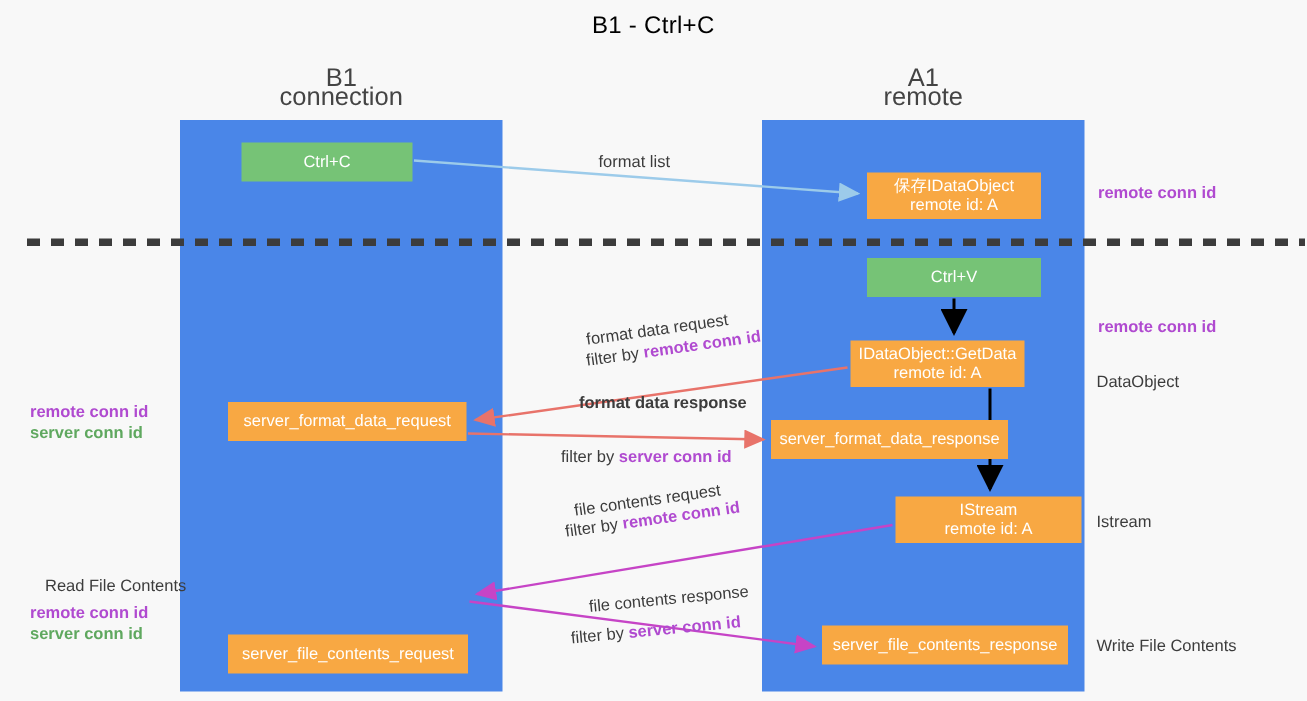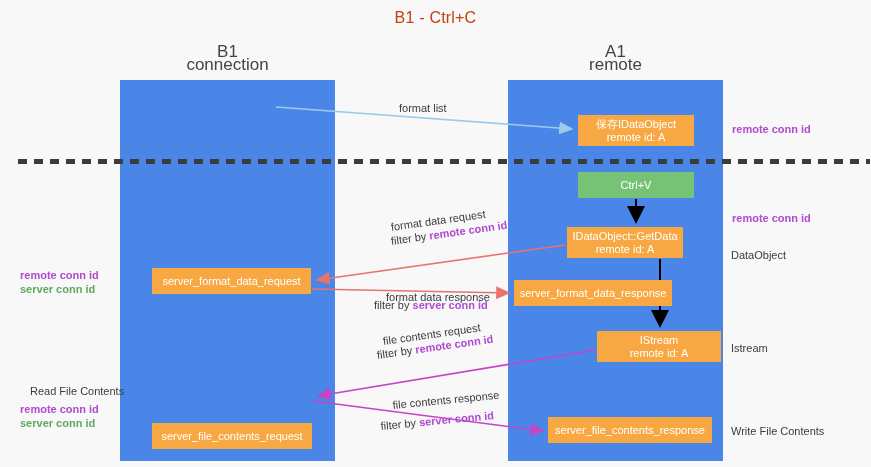--- a/index.html
+++ b/index.html
@@ -13,21 +13,21 @@
   #stage{position:absolute;left:0;top:0;width:871px;height:467px;}
 
   
   .lane{position:absolute;background:#4a86e8;}
   #lane-b1{left:120px;top:80px;width:215px;height:381px;}
   #lane-a1{left:508px;top:80px;width:215px;height:381px;}
 
   
   .title{
     position:absolute;left:0;right:0;text-align:center;
-    color:#c2410c;font-size:16px;line-height:20px;
+    color:#000000;font-size:16px;line-height:20px;
     letter-spacing:.2px;
   }
   #title-line1{top:8px;}
   #title-line2{top:27px;}
 
   .lane-head{
     position:absolute;text-align:center;color:#444;
     font-size:17px;line-height:13px;width:215px;
   }
   #head-b1{left:120px;top:45px;}
@@ -82,21 +82,21 @@
     position:absolute;font-size:11px;line-height:14px;
     color:#3c3c3c;white-space:nowrap;
   }
   .elabel .hl{color:#b04ad0;font-weight:bold;}
   .rot-n5{transform:rotate(-5.5deg);transform-origin:left top;}
   .rot-n8{transform:rotate(-8deg);transform-origin:left top;}
 
   #el-formatlist{left:399px;top:101px;}
   #el-fdreq1{left:390px;top:220px;}
   #el-fdreq2{left:390px;top:234px;}
-  #el-fdres1{left:386px;top:290px;}
+  #el-fdres1{left:386px;top:262px;font-weight:bold;}
   #el-fdres2{left:374px;top:298px;}
   #el-fcreq1{left:382px;top:334px;}
   #el-fcreq2{left:376px;top:348px;}
   #el-fcres1{left:392px;top:398px;}
   #el-fcres2{left:380px;top:419px;}
 
   svg#wires{position:absolute;left:0;top:0;width:871px;height:467px;pointer-events:none;}
 </style>
 </head>
 <body>
@@ -143,20 +143,23 @@
 
     <line x1="660" y1="259" x2="660" y2="326" stroke="#000000" stroke-width="2" marker-end="url(#ah-blk)"></line>
 
     <line x1="595" y1="350" x2="318" y2="396" stroke="#c644c6" stroke-width="1.6" marker-end="url(#ah-mag)"></line>
 
     <line x1="313" y1="401" x2="543" y2="431" stroke="#c644c6" stroke-width="1.6" marker-end="url(#ah-mag)"></line>
   </svg>
 
   <div id="divider"></div>
 
+  <div class="node green" id="n-ctrlc">
+    <span>Ctrl+C</span>
+  </div>
 
   <div class="node orange" id="n-save">
     <span>保存IDataObject</span>
     <span class="sub">remote id: A</span>
   </div>
 
   <div class="node green" id="n-ctrlv">
     <span>Ctrl+V</span>
   </div>
 

